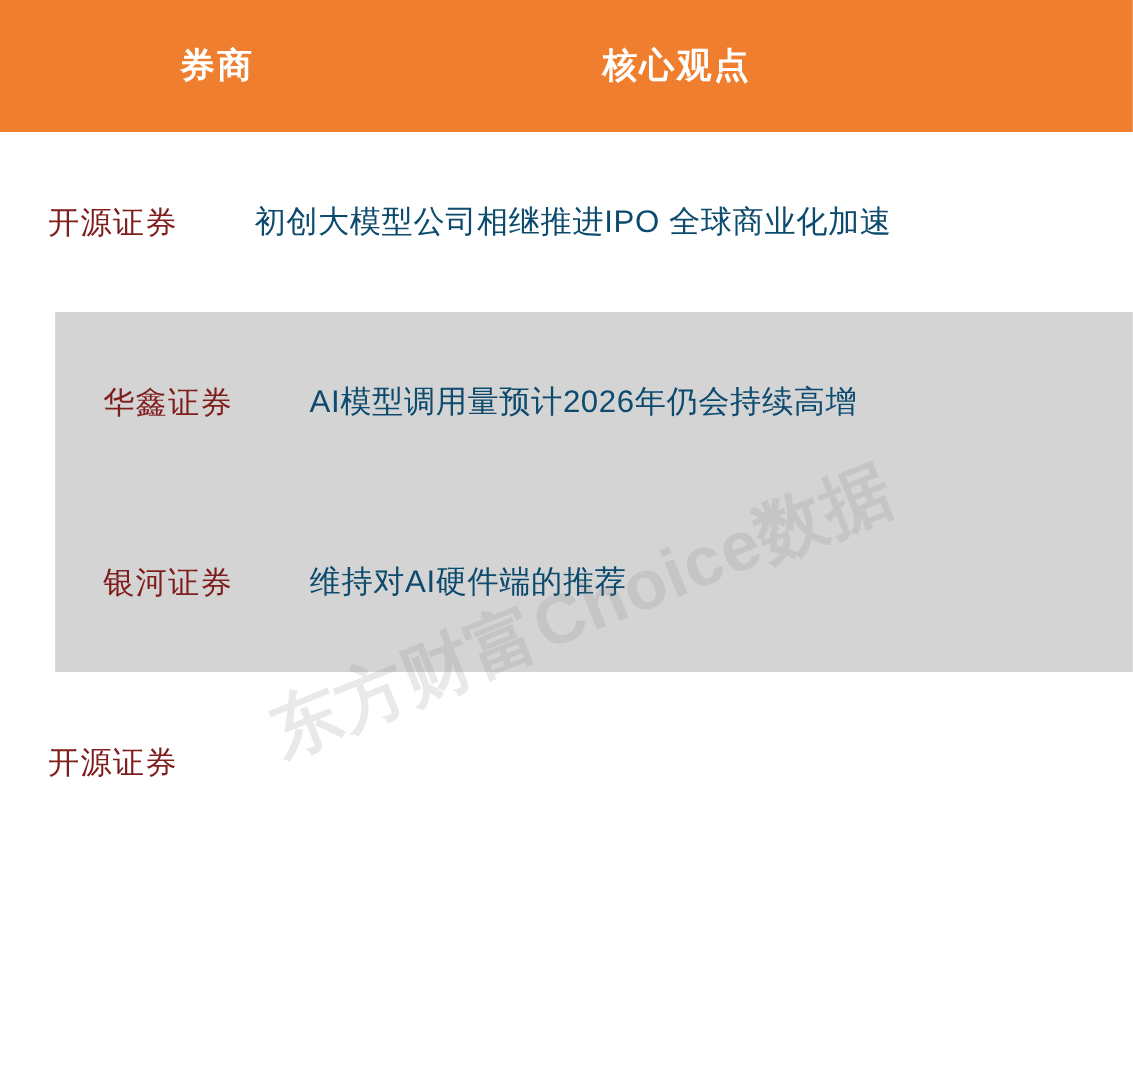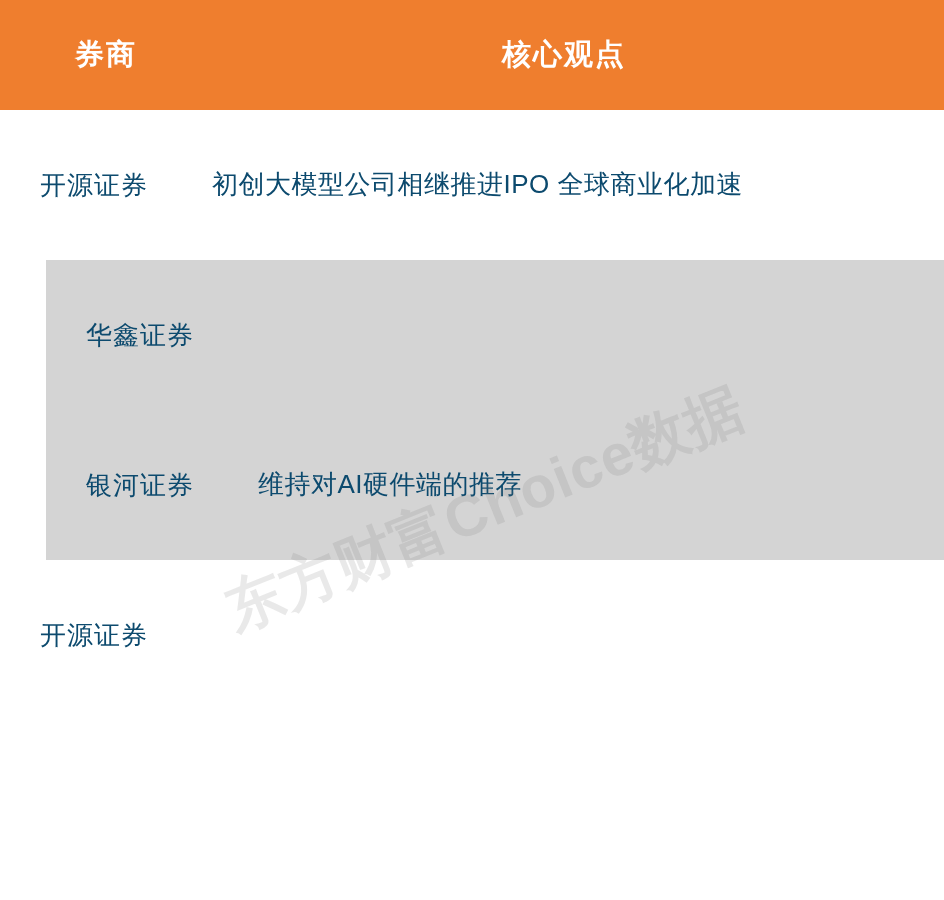--- a/index.html
+++ b/index.html
@@ -54,20 +54,21 @@
     color: #ffffff;
     font-size: 29px;
     font-weight: 700;
     text-align: center;
     letter-spacing: 2px;
   }
   .col-broker {
     width: 212px;
     flex: 0 0 212px;
     box-sizing: border-box;
+    text-align: right;
   }
   .col-view {
     flex: 1 1 auto;
     box-sizing: border-box;
     font-family: Liberation Mono, monospace;
   }
   .header-cell.col-view {
     text-align: left;
     padding-left: 290px;
   }
@@ -85,21 +86,21 @@
   .data-row.even {
     background: #d4d4d4;
     margin-left: 46px;
   }
   .cell-broker {
     width: 212px;
     flex: 0 0 212px;
     box-sizing: border-box;
     padding-left: 40px;
     font-size: 26px;
-    color: #0c4a6e;
+    color: #7f1d1d;
     letter-spacing: 1px;
   }
   .cell-view {
     flex: 1 1 auto;
     box-sizing: border-box;
     padding-left: 0px;
     padding-right: 24px;
     font-size: 26px;
     color: #0c4a6e;
     letter-spacing: 0.5px;
@@ -120,20 +121,21 @@
     <div class="header-cell col-view">核心观点</div>
   </div>
 
   <div class="data-row odd">
     <div class="cell-broker">开源证券</div>
     <div class="cell-view">初创大模型公司相继推进IPO 全球商业化加速</div>
   </div>
 
   <div class="data-row even">
     <div class="cell-broker">华鑫证券</div>
+    <div class="cell-view">AI模型调用量预计2026年仍会持续高增</div>
   </div>
 
 
   <div class="data-row even">
     <div class="cell-broker">银河证券</div>
     <div class="cell-view">维持对AI硬件端的推荐</div>
   </div>
 
   <div class="data-row odd">
     <div class="cell-broker">开源证券</div>

